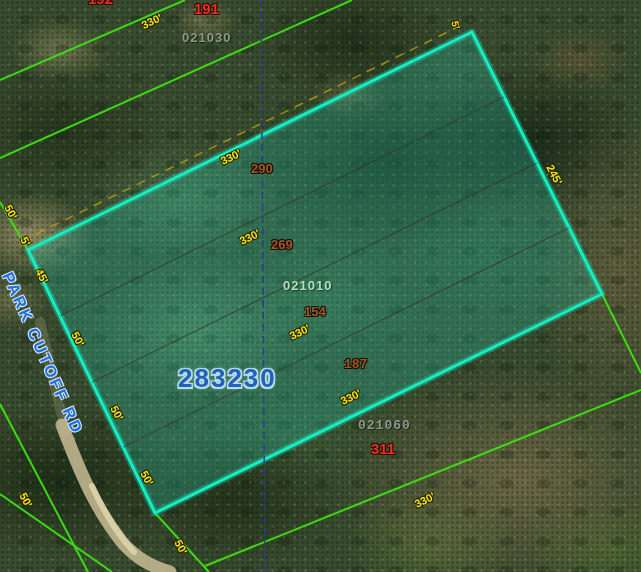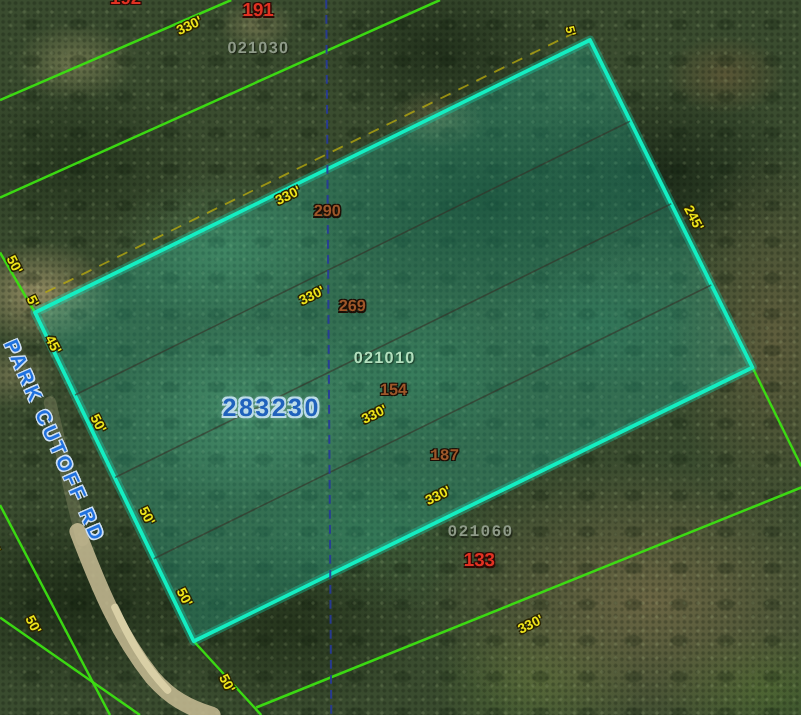--- a/index.html
+++ b/index.html
@@ -59,23 +59,23 @@
   .red{color:var(--parcel_number_red);font-size:15px;
        text-shadow:1px 1px 0 #2e0a06,-1px 1px 0 #2e0a06,1px -1px 0 #2e0a06,-1px -1px 0 #2e0a06;}
   .brown{color:var(--lot_number_brown);font-size:13px;
        text-shadow:1px 1px 0 #1c0e06,-1px 1px 0 #1c0e06,1px -1px 0 #1c0e06,-1px -1px 0 #1c0e06;}
   .altkey{color:var(--alt_key_gray_green);font-size:13px;letter-spacing:1px;
        text-shadow:1px 1px 1px rgba(20,25,15,.8);}
   .mint{color:var(--alt_key_mint);font-size:13px;letter-spacing:1px;
        text-shadow:1px 1px 1px rgba(15,40,25,.7);}
   .ylw{color:var(--dimension_yellow);font-size:11px;
        text-shadow:1px 1px 0 #2a2402,-1px 1px 0 #2a2402,1px -1px 0 #2a2402,-1px -1px 0 #2a2402;}
-  .bignum{color:var(--selected_number_blue);font-size:20px;letter-spacing:2px;
+  .bignum{color:var(--selected_number_blue);font-size:26px;letter-spacing:2px;
        text-shadow:1.5px 1.5px 0 #bcdce8,-1.5px 1.5px 0 #bcdce8,1.5px -1.5px 0 #bcdce8,
-                   -1.5px -1.5px 0 #bcdce8,0 0 4px #d8eef8;}
+                   -1.5px -1.5px 0 #bcdce8,0 0 4px #d8eef8;margin-top:48px;}
   .roadname{color:var(--road_blue);font-size:16px;letter-spacing:2.5px;
        text-shadow:1px 1px 0 #cfe0f4,-1px 1px 0 #cfe0f4,1px -1px 0 #cfe0f4,-1px -1px 0 #cfe0f4;}
 </style>
 </head>
 <body>
 
 <div class="stage">
   <div class="aerial"></div>
   <div class="noise n3"></div>
   <div class="noise n1"></div>
@@ -120,21 +120,21 @@
   <div class="lbl brown" style="left:271px;top:238px;">269</div>
   <div class="lbl ylw" style="left:238px;top:237px;transform:rotate(-26deg);">330'</div>
   <div class="lbl mint" style="left:283px;top:263px;margin-top:16px;">021010</div>
   <div class="lbl brown" style="left:304px;top:305px;">154</div>
   <div class="lbl ylw" style="left:288px;top:332px;transform:rotate(-26deg);">330'</div>
   <div class="lbl brown" style="left:344px;top:358px;font-family:Liberation Mono, monospace;">187</div>
   <div class="lbl bignum" style="left:178px;top:317px;">283230</div>
   <div class="lbl ylw" style="left:339px;top:397px;transform:rotate(-26deg);">330'</div>
 
   <div class="lbl altkey" style="left:358px;top:419px;font-family:Liberation Mono, monospace;">021060</div>
-  <div class="lbl red" style="left:371px;top:441px;">133</div>
+  <div class="lbl red" style="left:371px;top:441px;">311</div>
   <div class="lbl ylw" style="left:413px;top:500px;transform:rotate(-26deg);">330'</div>
 
   <div class="lbl roadname" style="left:14px;top:270px;transform:rotate(66deg);">PARK CUTOFF RD</div>
 
   <div class="lbl ylw" style="left:12px;top:203px;transform:rotate(62deg);">50'</div>
   <div class="lbl ylw" style="left:28px;top:235px;transform:rotate(62deg);">5'</div>
   <div class="lbl ylw" style="left:43px;top:267px;transform:rotate(62deg);">45'</div>
   <div class="lbl ylw" style="left:79px;top:330px;transform:rotate(62deg);">50'</div>
   <div class="lbl ylw" style="left:118px;top:404px;transform:rotate(62deg);">50'</div>
   <div class="lbl ylw" style="left:148px;top:469px;transform:rotate(62deg);">50'</div>

